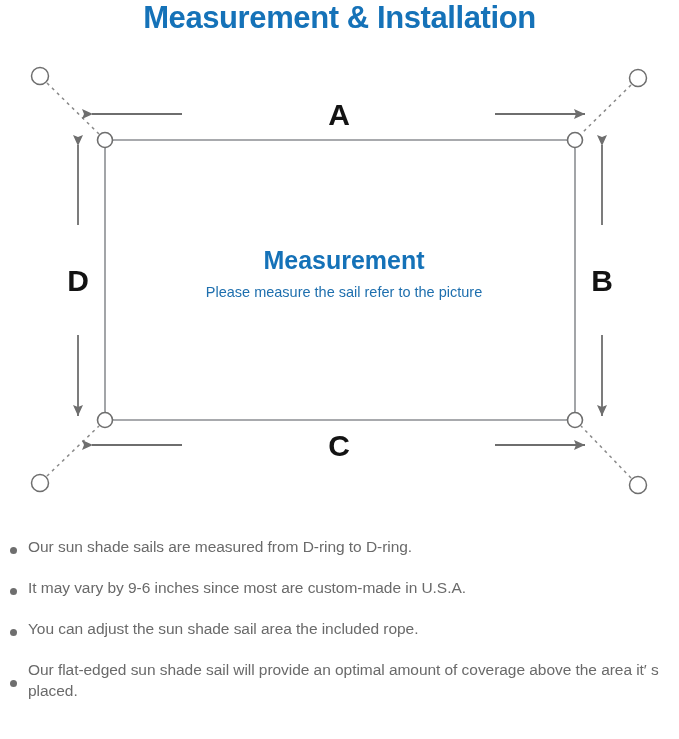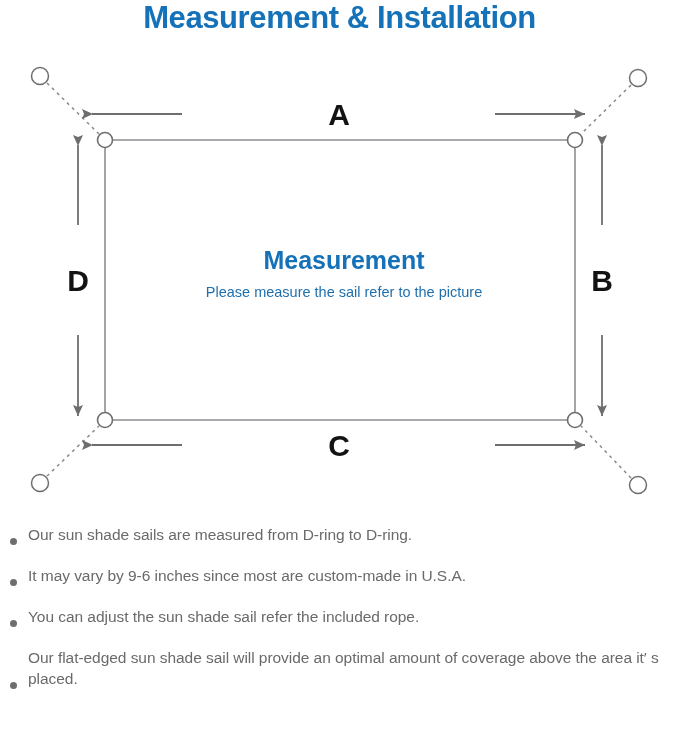--- a/index.html
+++ b/index.html
@@ -75,22 +75,22 @@
     position: absolute;
     left: 0;
     top: 524px;
     width: 679px;
     padding: 0;
     margin: 0;
   }
   .note {
     position: relative;
     display: flex;
-    align-items: flex-end;
-    margin: 0 0 20px 0;
+    align-items: center;
+    margin: 12px 0 20px 0;
     padding: 0 6px 0 10px;
   }
   .note:last-child { margin-bottom: 0; }
   .bullet-dot {
     flex: 0 0 auto;
     width: 7px;
     height: 7px;
     border-radius: 50%;
     background: #6e6e6e;
     margin-top: 7px;
@@ -173,21 +173,21 @@
     <div class="note">
       <span class="bullet-dot"></span>
       <span class="note-text">Our sun shade sails are measured from D-ring to D-ring.</span>
     </div>
     <div class="note">
       <span class="bullet-dot"></span>
       <span class="note-text">It may vary by 9-6 inches since most are custom-made in U.S.A.</span>
     </div>
     <div class="note">
       <span class="bullet-dot"></span>
-      <span class="note-text">You can adjust the sun shade sail refer the included rope.</span>
+      <span class="note-text">You can adjust the sun shade sail area the included rope.</span>
     </div>
     <div class="note">
       <span class="bullet-dot"></span>
       <span class="note-text">Our flat-edged sun shade sail will provide an optimal amount of coverage above the area it′ s placed.</span>
     </div>
   </div>
 
 </div>
 
 </body></html>

